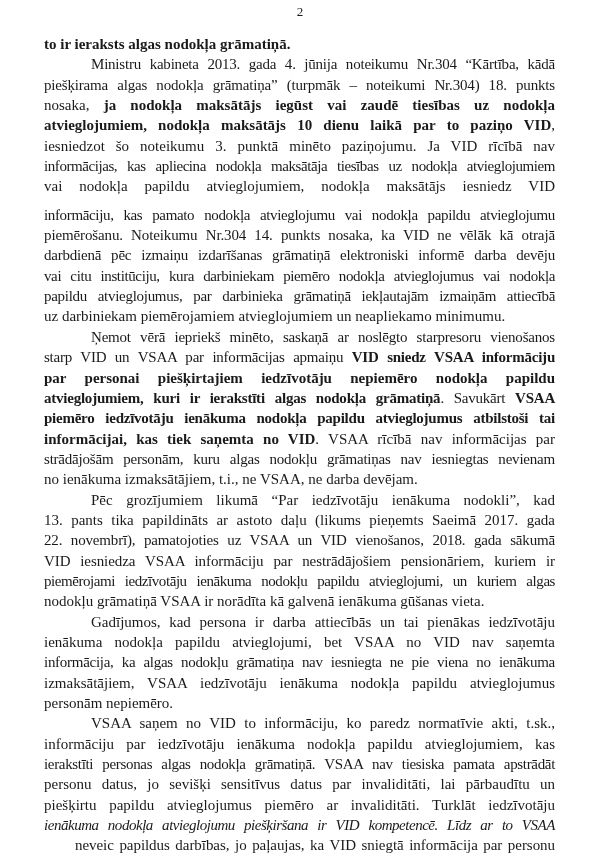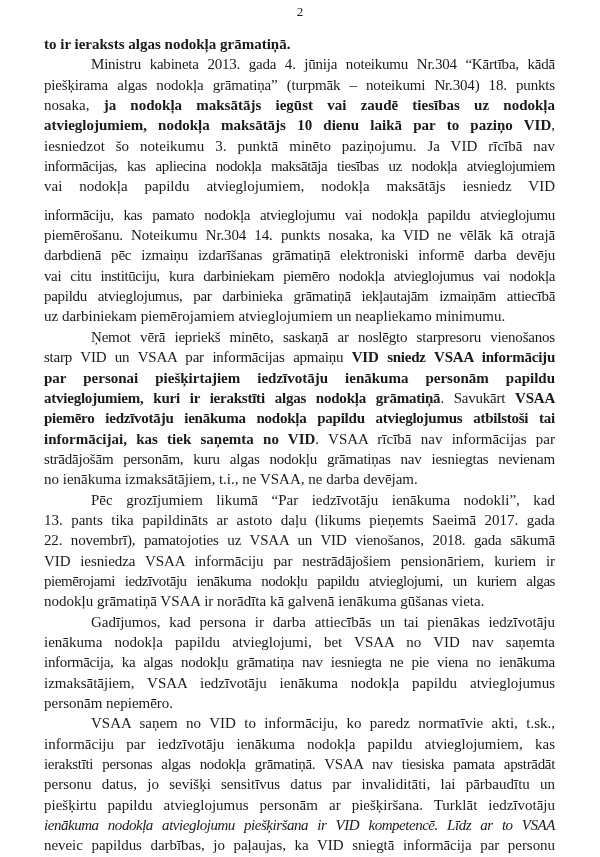--- a/index.html
+++ b/index.html
@@ -29,38 +29,38 @@
     <div class="line" style="letter-spacing: -0.426563px;"><span>informācijas, kas apliecina nodokļa maksātāja tiesības uz nodokļa atvieglojumiem</span></div>
     <div class="line"><span>vai nodokļa papildu atvieglojumiem, nodokļa maksātājs iesniedz VID</span></div>
     <div class="line" style="letter-spacing: -0.348214px; margin-top: 8px;"><span>informāciju, kas pamato nodokļa atvieglojumu vai nodokļa papildu atvieglojumu</span></div>
     <div class="line" style="letter-spacing: -0.12141px;"><span>piemērošanu. Noteikumu Nr.304 14. punkts nosaka, ka VID ne vēlāk kā otrajā</span></div>
     <div class="line" style="letter-spacing: -0.209213px;"><span>darbdienā pēc izmaiņu izdarīšanas grāmatiņā elektroniski informē darba devēju</span></div>
     <div class="line" style="letter-spacing: -0.375195px;"><span>vai citu institūciju, kura darbiniekam piemēro nodokļa atvieglojumus vai nodokļa</span></div>
     <div class="line" style="letter-spacing: -0.289463px;"><span>papildu atvieglojumus, par darbinieka grāmatiņā iekļautajām izmaiņām attiecībā</span></div>
     <div class="line last"><span>uz darbiniekam piemērojamiem atvieglojumiem un neapliekamo minimumu.</span></div>
     <div class="line indent" style="letter-spacing: -0.197991px;"><span>Ņemot vērā iepriekš minēto, saskaņā ar noslēgto starpresoru vienošanos</span></div>
     <div class="line" style="letter-spacing: -0.232589px;"><span>starp VID un VSAA par informācijas apmaiņu </span><b>VID sniedz VSAA informāciju</b></div>
-    <div class="line"><b>par personai piešķirtajiem iedzīvotāju ienākuma personām papildu</b></div>
+    <div class="line"><b>par personai piešķirtajiem iedzīvotāju nepiemēro nodokļa papildu</b></div>
     <div class="line" style="letter-spacing: -0.232021px;"><b>atvieglojumiem, kuri ir ierakstīti algas nodokļa grāmatiņā</b><span>. Savukārt </span><b>VSAA</b></div>
     <div class="line" style="letter-spacing: -0.239298px;"><b>piemēro iedzīvotāju ienākuma nodokļa papildu atvieglojumus atbilstoši tai</b></div>
     <div class="line"><b>informācijai, kas tiek saņemta no VID</b><span>. VSAA rīcībā nav informācijas par</span></div>
     <div class="line" style="letter-spacing: -0.209583px;"><span>strādājošām personām, kuru algas nodokļu grāmatiņas nav iesniegtas nevienam</span></div>
     <div class="line last"><span>no ienākuma izmaksātājiem, t.i., ne VSAA, ne darba devējam.</span></div>
     <div class="line indent"><span>Pēc grozījumiem likumā “Par iedzīvotāju ienākuma nodokli”, kad</span></div>
     <div class="line"><span>13. pants tika papildināts ar astoto daļu (likums pieņemts Saeimā 2017. gada</span></div>
     <div class="line" style="letter-spacing: -0.165799px;"><span>22. novembrī), pamatojoties uz VSAA un VID vienošanos, 2018. gada sākumā</span></div>
     <div class="line" style="letter-spacing: -0.0847603px;"><span>VID iesniedza VSAA informāciju par nestrādājošiem pensionāriem, kuriem ir</span></div>
     <div class="line" style="letter-spacing: -0.437901px;"><span>piemērojami iedzīvotāju ienākuma nodokļu papildu atvieglojumi, un kuriem algas</span></div>
     <div class="line last"><span>nodokļu grāmatiņā VSAA ir norādīta kā galvenā ienākuma gūšanas vieta.</span></div>
     <div class="line indent" style="letter-spacing: -0.00691964px;"><span>Gadījumos, kad persona ir darba attiecībās un tai pienākas iedzīvotāju</span></div>
     <div class="line"><span>ienākuma nodokļa papildu atvieglojumi, bet VSAA no VID nav saņemta</span></div>
     <div class="line" style="letter-spacing: -0.277644px;"><span>informācija, ka algas nodokļu grāmatiņa nav iesniegta ne pie viena no ienākuma</span></div>
     <div class="line"><span>izmaksātājiem, VSAA iedzīvotāju ienākuma nodokļa papildu atvieglojumus</span></div>
     <div class="line last"><span>personām nepiemēro.</span></div>
     <div class="line indent"><span>VSAA saņem no VID to informāciju, ko paredz normatīvie akti, t.sk.,</span></div>
     <div class="line"><span>informāciju par iedzīvotāju ienākuma nodokļa papildu atvieglojumiem, kas</span></div>
     <div class="line" style="letter-spacing: -0.329312px;"><span>ierakstīti personas algas nodokļa grāmatiņā. VSAA nav tiesiska pamata apstrādāt</span></div>
     <div class="line"><span>personu datus, jo sevišķi sensitīvus datus par invaliditāti, lai pārbaudītu un</span></div>
-    <div class="line"><span>piešķirtu papildu atvieglojumus personām ar piešķiršana. Turklāt iedzīvotāju</span></div>
+    <div class="line"><span>piešķirtu papildu atvieglojumus piemēro ar invaliditāti. Turklāt iedzīvotāju</span></div>
     <div class="line" style="letter-spacing: -0.465666px; font-style: italic;"><span>ienākuma nodokļa atvieglojumu piešķiršana ir VID kompetencē. Līdz ar to VSAA</span></div>
-    <div class="line" style="letter-spacing: -0.0503247px;"><span>neveic papildus darbības, jo paļaujas, ka VID sniegtā informācija par personu</span></div>
+    <div class="line" style="letter-spacing: -0.0503247px; margin-left: 31px;"><span>neveic papildus darbības, jo paļaujas, ka VID sniegtā informācija par personu</span></div>
     <div class="line" style="letter-spacing: -0.239651px;"><span>tiesībām uz iedzīvotāju ienākuma nodokļa papildu atvieglojumiem ir pareiza un</span></div>
   </div>
 
 </body></html>

